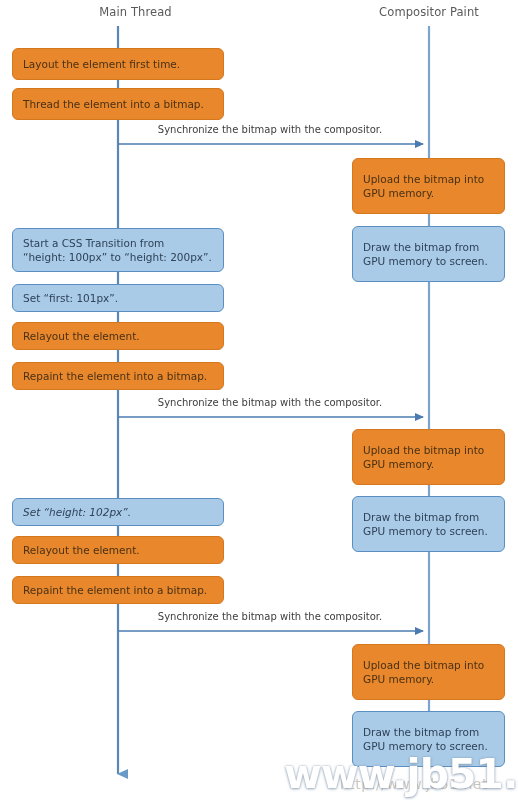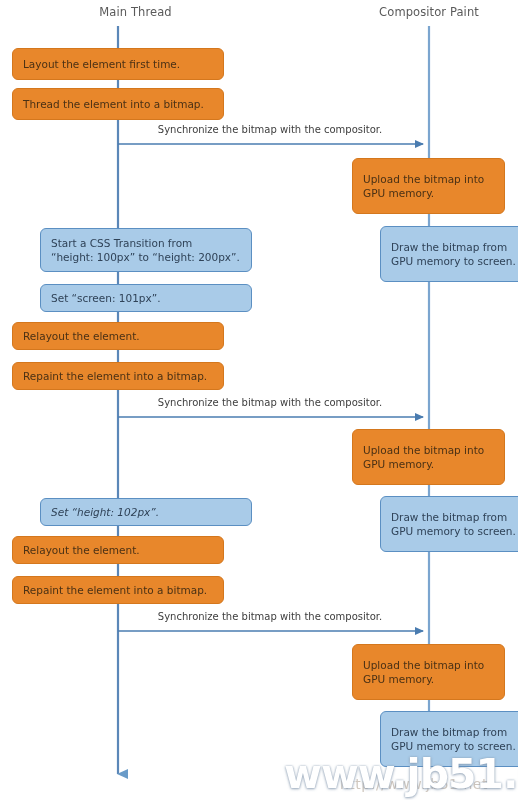--- a/index.html
+++ b/index.html
@@ -42,21 +42,20 @@
   }
   .node.orange{
     background:#E8872B;
     border:1px solid #d4771d;
     color:#4a3115;
   }
   .node.blue{
     background:#A9CBE8;
     border:1px solid #5b8fc2;
     color:#2f4257;
-    margin-left:28px;
   }
 
   
   .sync-label{
     position:absolute;
     font-size:10px;
     color:#3d3d3d;
     white-space:nowrap;
     transform:translateX(-50%);
   }
@@ -112,21 +111,21 @@
   <div class="sync-label" style="left:270px;top:397px;">Synchronize the bitmap with the compositor.</div>
   <div class="sync-label" style="left:270px;top:611px;">Synchronize the bitmap with the compositor.</div>
 
   <div class="node orange" style="left:12px;top:48px;width:212px;height:32px;">Layout the element first time.</div>
 
   <div class="node orange" style="left:12px;top:88px;width:212px;height:32px;">Thread the element into a bitmap.</div>
 
   <div class="node blue" style="left:12px;top:228px;width:212px;height:44px;">Start a CSS Transition from
 “height: 100px” to “height: 200px”.</div>
 
-  <div class="node blue" style="left:12px;top:284px;width:212px;height:28px;">Set “screen: 101px”.</div>
+  <div class="node blue" style="left:12px;top:284px;width:212px;height:28px;">Set “first: 101px”.</div>
 
   <div class="node orange" style="left:12px;top:322px;width:212px;height:28px;">Relayout the element.</div>
 
   <div class="node orange" style="left:12px;top:362px;width:212px;height:28px;">Repaint the element into a bitmap.</div>
 
   <div class="node blue" style="left:12px;top:498px;width:212px;height:28px;font-style:italic;">Set “height: 102px”.</div>
 
   <div class="node orange" style="left:12px;top:536px;width:212px;height:28px;">Relayout the element.</div>
 
   <div class="node orange" style="left:12px;top:576px;width:212px;height:28px;">Repaint the element into a bitmap.</div>

